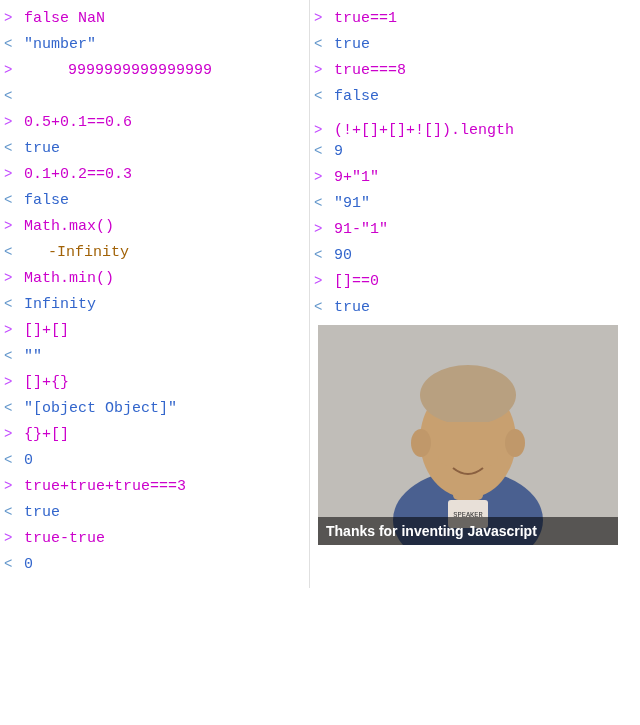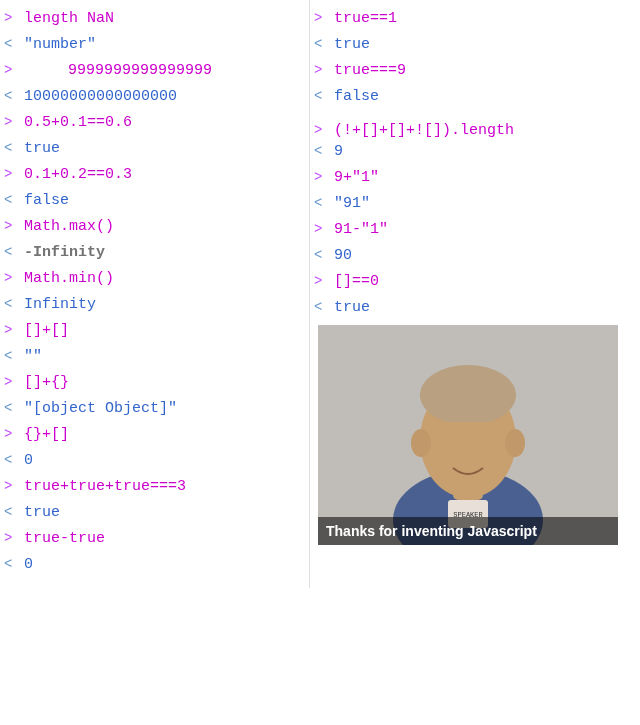--- a/index.html
+++ b/index.html
@@ -106,33 +106,32 @@
     }
   </style>
 </head>
 <body>
 
 <div class="container">
 
   <div class="col-left" id="left-col">
       <div class="line">
         <span class="prompt prompt-in">&gt;</span>
-        <span style="color: rgb(204, 0, 204); font-weight: 500;">length NaN</span>
+        <span style="color: rgb(204, 0, 204); font-weight: 500;">false NaN</span>
       </div>
       <div class="line">
         <span class="prompt prompt-out">&lt;</span>
         <span style="color: rgb(51, 102, 204); font-weight: 500;">"number"</span>
       </div>
       <div class="line">
         <span class="prompt prompt-in">&gt;</span>
         <span style="color: rgb(204, 0, 204); font-weight: 500; margin-left: 44px;">9999999999999999</span>
       </div>
       <div class="line">
         <span class="prompt prompt-out">&lt;</span>
-        <span style="color: rgb(51, 102, 204); font-weight: 500;">10000000000000000</span>
       </div>
       <div class="line">
         <span class="prompt prompt-in">&gt;</span>
         <span style="color: rgb(204, 0, 204); font-weight: 500;">0.5+0.1==0.6</span>
       </div>
       <div class="line">
         <span class="prompt prompt-out">&lt;</span>
         <span style="color: rgb(51, 102, 204); font-weight: 500;">true</span>
       </div>
       <div class="line">
@@ -142,21 +141,21 @@
       <div class="line">
         <span class="prompt prompt-out">&lt;</span>
         <span style="color: rgb(51, 102, 204); font-weight: 500;">false</span>
       </div>
       <div class="line">
         <span class="prompt prompt-in">&gt;</span>
         <span style="color: rgb(204, 0, 204); font-weight: 500; text-align: center;">Math.max()</span>
       </div>
       <div class="line">
         <span class="prompt prompt-out">&lt;</span>
-        <span style="color: #737373; font-weight: 700;">-Infinity</span>
+        <span style="color: #a16207; font-weight: 400; margin-left: 24px;">-Infinity</span>
       </div>
       <div class="line">
         <span class="prompt prompt-in">&gt;</span>
         <span style="color: rgb(204, 0, 204); font-weight: 500;">Math.min()</span>
       </div>
       <div class="line">
         <span class="prompt prompt-out">&lt;</span>
         <span style="color: rgb(51, 102, 204); font-weight: 400;">Infinity</span>
       </div>
       <div class="line">
@@ -207,21 +206,21 @@
           <div class="line">
             <span class="prompt prompt-in">&gt;</span>
             <span style="color: rgb(204, 0, 204); font-weight: 500;">true==1</span>
           </div>
           <div class="line">
             <span class="prompt prompt-out">&lt;</span>
             <span style="color: rgb(51, 102, 204); font-weight: 500;">true</span>
           </div>
           <div class="line">
             <span class="prompt prompt-in">&gt;</span>
-            <span style="color: rgb(204, 0, 204); font-weight: 500;">true===9</span>
+            <span style="color: rgb(204, 0, 204); font-weight: 500;">true===8</span>
           </div>
           <div class="line">
             <span class="prompt prompt-out">&lt;</span>
             <span style="color: rgb(51, 102, 204); font-weight: 500;">false</span>
           </div>
           <div class="line">
             <span class="prompt prompt-in">&gt;</span>
             <span style="color: rgb(204, 0, 204); font-weight: 500; margin-top: 8px;">(!+[]+[]+![]).length</span>
           </div>
           <div class="line">

